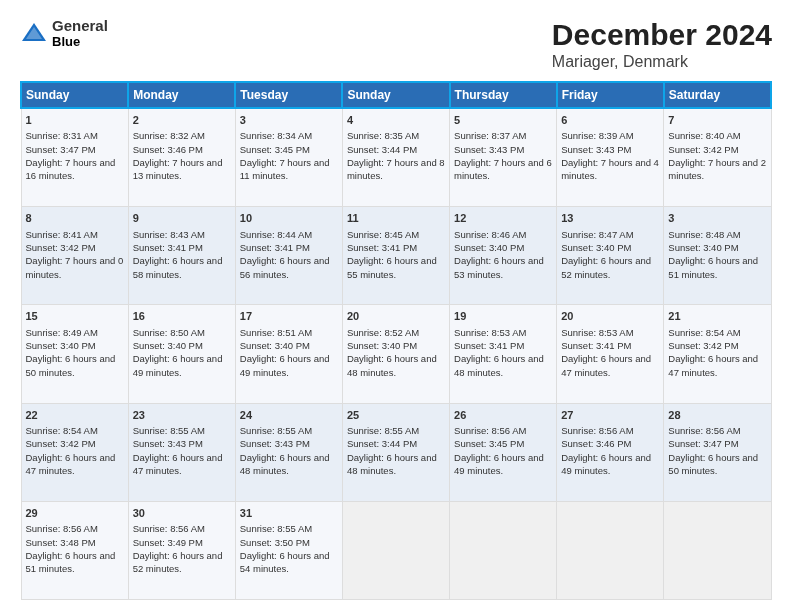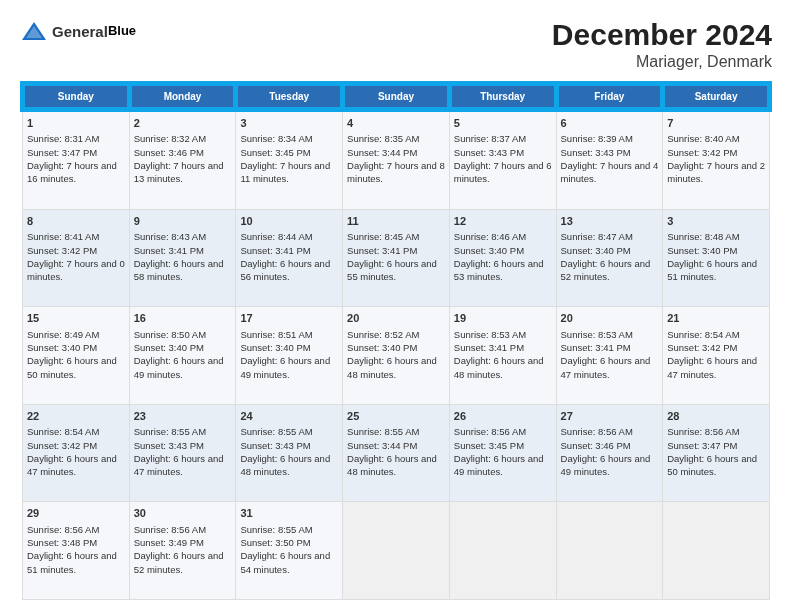--- a/index.html
+++ b/index.html
@@ -23,40 +23,39 @@
       align-items: flex-start;
       margin-bottom: 10px;
     }
     .logo {
       display: flex;
       align-items: center;
       gap: 4px;
     }
     .logo-text {
       display: flex;
-      flex-direction: row;
+      flex-direction: column;
       line-height: 1.1;
       justify-content: flex-end;
     }
     .logo-general {
       font-size: 15px;
       font-weight: bold;
       color: #333;
     }
     .logo-blue {
       font-size: 13px;
       font-weight: bold;
       color: #000000;
     }
     .logo-icon {
       width: 28px;
       height: 28px;
     }
     .title-block {
-      text-align: right;
     }
     .month-title {
       font-size: 30px;
       font-weight: bold;
       color: #222;
       line-height: 1.1;
     }
     .location {
       font-size: 16px;
       color: #444;
@@ -64,25 +63,25 @@
     }
     .calendar {
       flex: 1;
       border-collapse: collapse;
       width: 100%;
       table-layout: fixed;
     }
     .calendar thead tr th {
       background-color: #2a6db5;
       color: #fff;
-      font-size: 10px;
+      font-size: 12px;
       font-weight: bold;
       padding: 5px 4px;
-      text-align: center;
-      border: 5px solid #0ea5e9;
+      text-align: left;
+      border: 2px solid #0ea5e9;
     }
     .calendar tbody tr td {
       vertical-align: top;
       font-size: 9.5px;
       color: #333;
       padding: 4px 4px 3px 4px;
       border: 1px solid #ddd;
       background: #fff;
       line-height: 1.4;
     }

